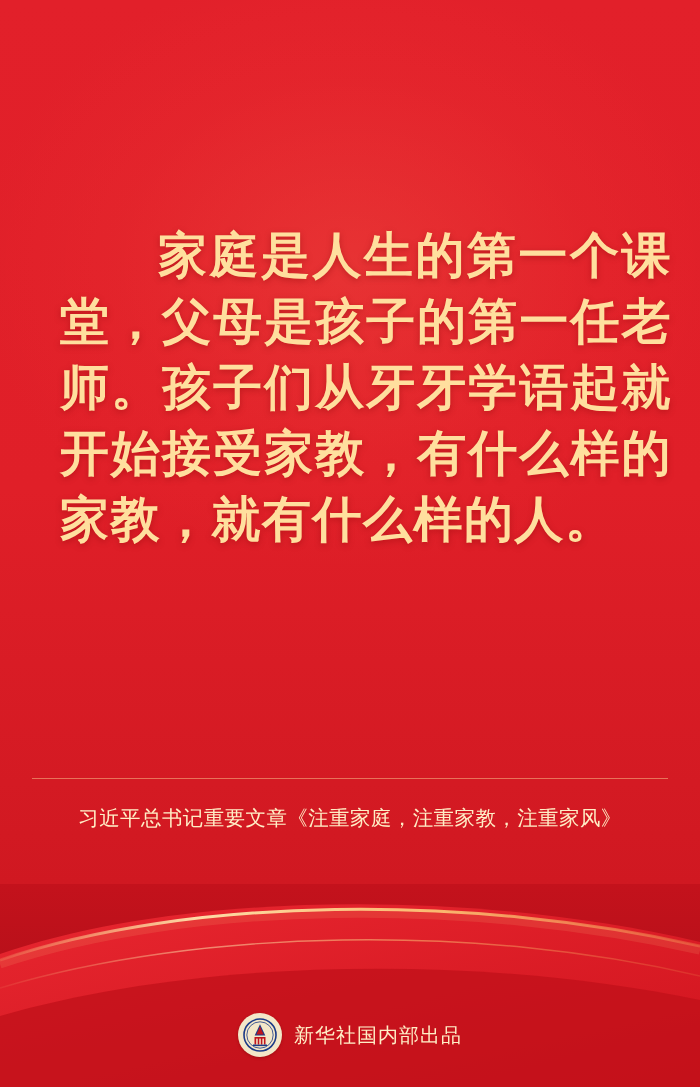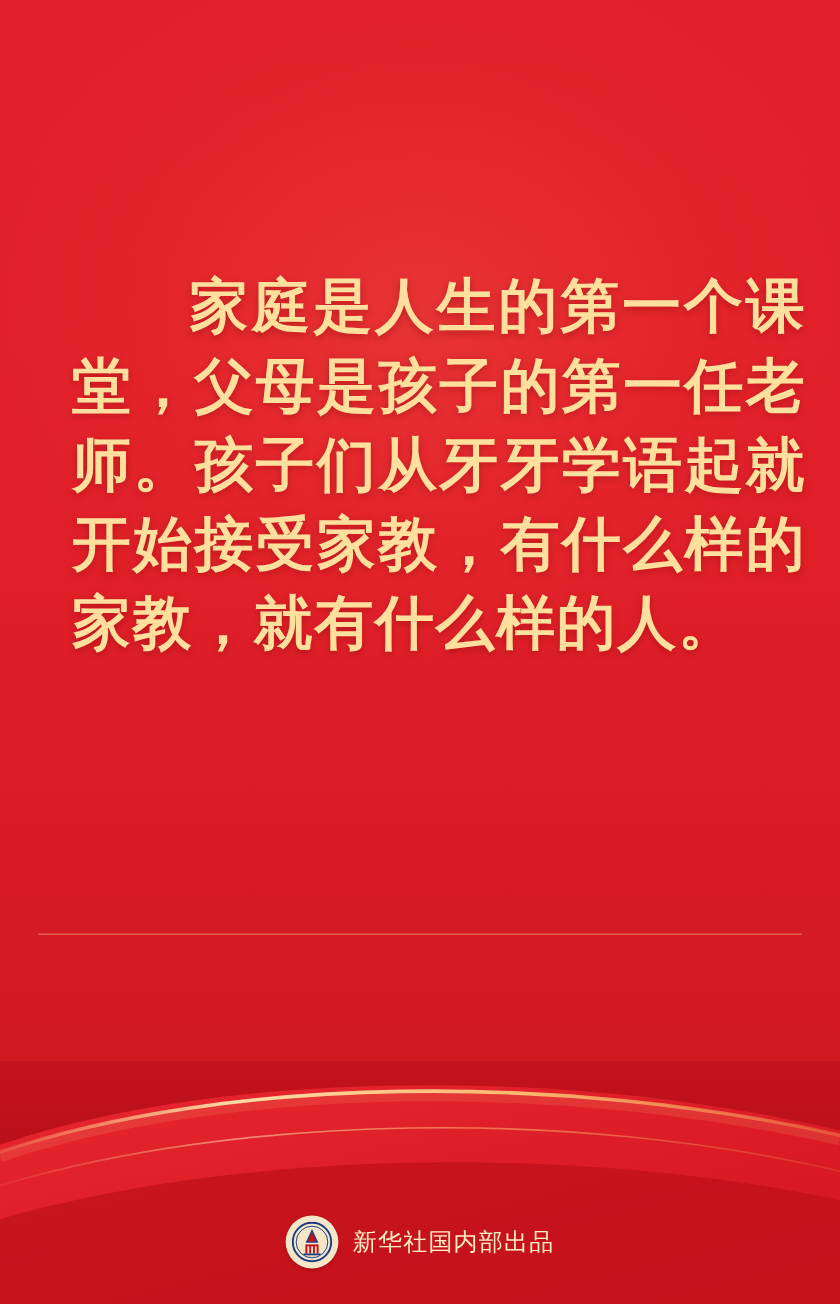--- a/index.html
+++ b/index.html
@@ -120,20 +120,21 @@
 
 <div class="poster">
 
   <div class="sheen"></div>
 
   <div class="quote">家庭是人生的第一个课堂，父母是孩子的第一任老师。孩子们从牙牙学语起就开始接受家教，有什么样的家教，就有什么样的人。</div>
 
   <div class="divider"></div>
 
   <div class="caption">
+    <span class="line">习近平总书记重要文章《注重家庭，注重家教，注重家风》</span>
   </div>
 
   <div class="bottom-band">
     <svg width="700" height="203" viewBox="0 0 700 203" xmlns="http://www.w3.org/2000/svg" aria-hidden="true">
       <defs>
         <linearGradient id="gGold" x1="0" y1="0" x2="1" y2="0">
           <stop offset="0%" stop-color="#ffd98a" stop-opacity="0.15"></stop>
           <stop offset="28%" stop-color="#ffe6b0" stop-opacity="0.95"></stop>
           <stop offset="62%" stop-color="#ffd27a" stop-opacity="0.85"></stop>
           <stop offset="100%" stop-color="#ffbf5e" stop-opacity="0.25"></stop>

